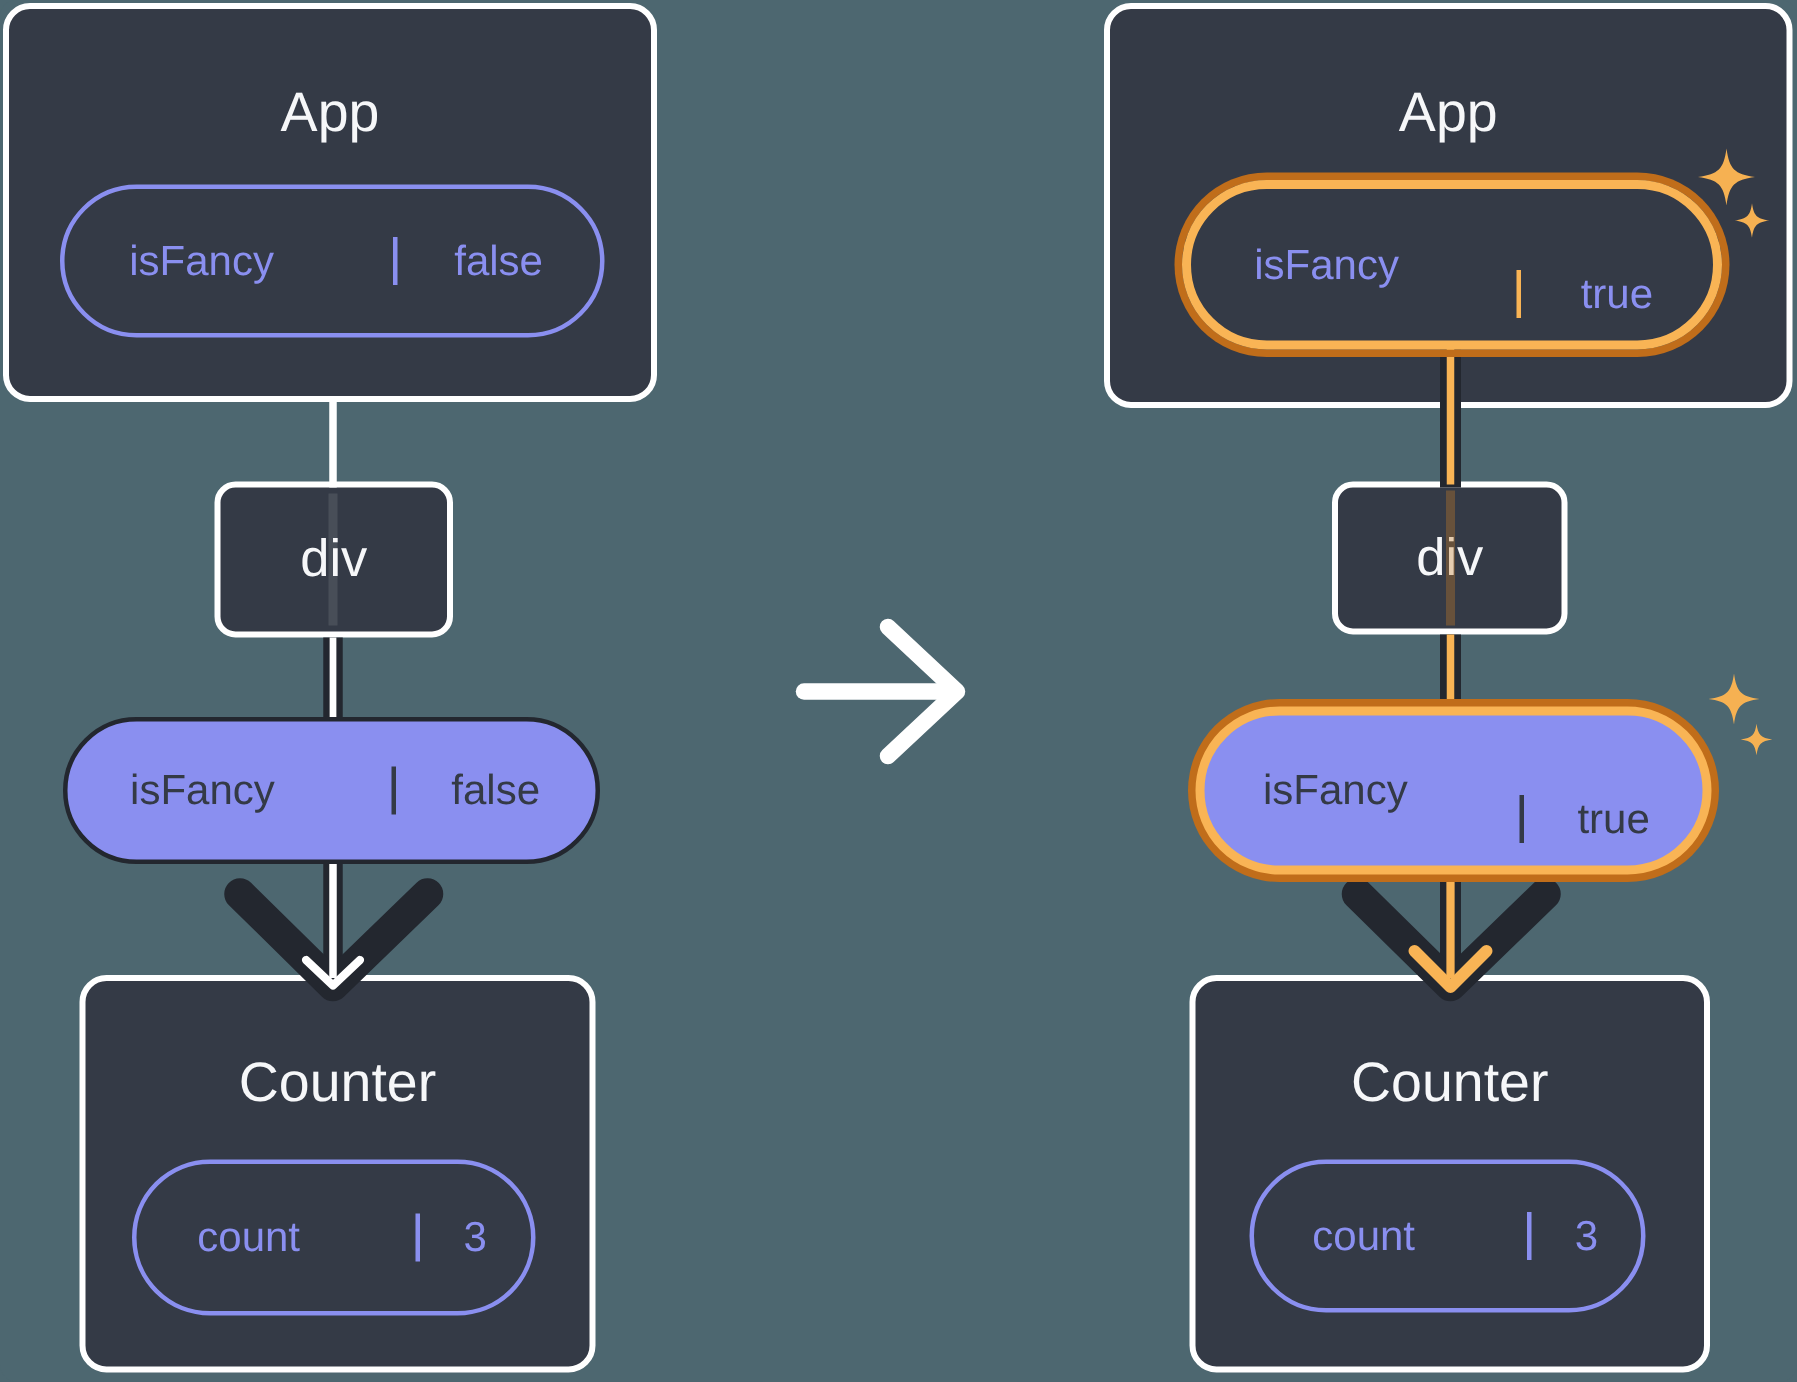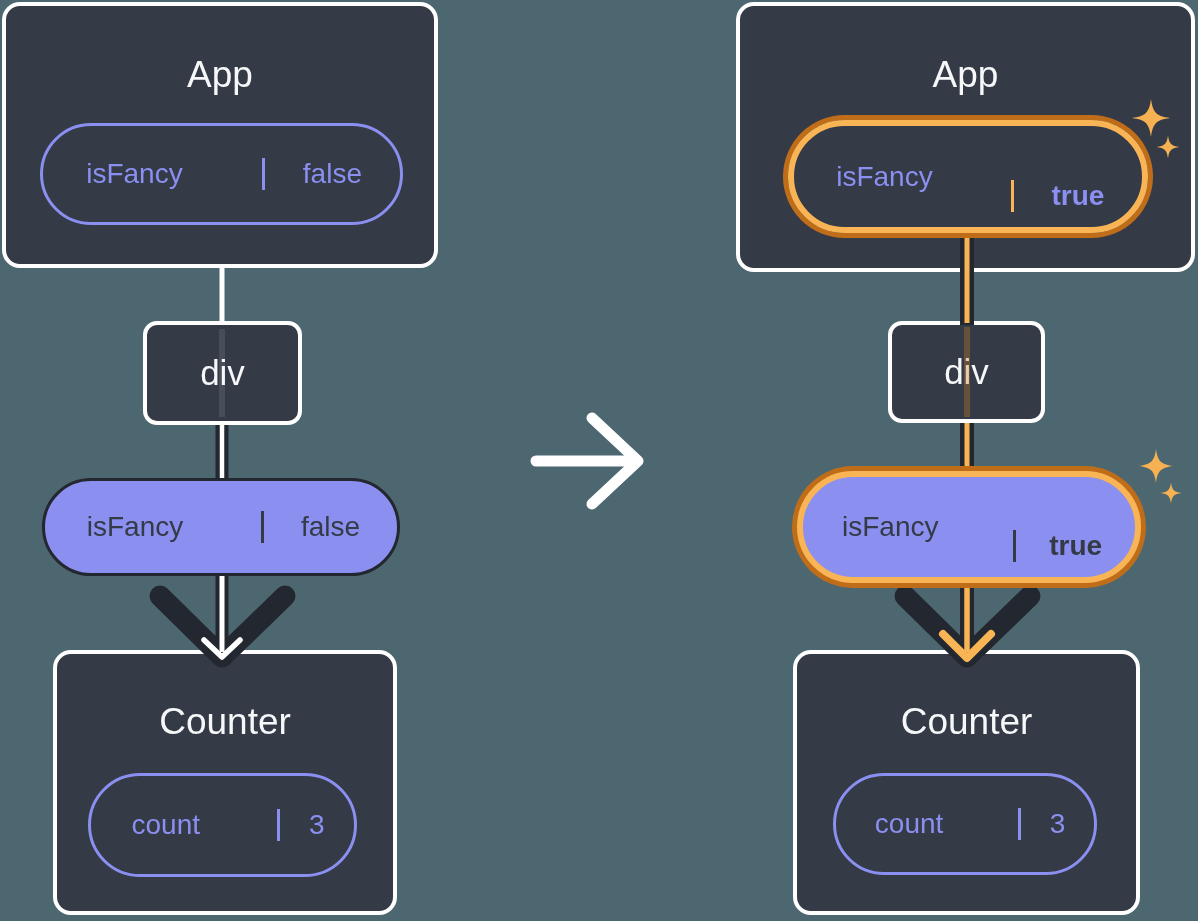--- a/index.html
+++ b/index.html
@@ -28,21 +28,21 @@
 
   .pill.solid{background:var(--purple);border:3px solid var(--dark);color:var(--darktext);}
   .pill.solid .cell + .cell{border-left:3px solid var(--darktext);}
 
   .pill.hl{border:6px solid var(--orange);box-shadow:0 0 0 5px var(--orange-dark);}
   .pill.hl-outline{color:var(--purple);background:transparent;}
   .pill.hl-outline .cell + .cell{border-left:3px solid var(--orange);}
   .pill.hl-solid{background:var(--purple);color:var(--darktext);}
   .pill.hl-solid .cell + .cell{border-left:3px solid var(--darktext);}
 
-  .bold{font-weight:bold;margin-top:38px;}
+  .bold{font-weight:normal;margin-top:38px;}
 
   
   .app-l{left:2px;top:2px;width:436px;height:266px;}
   .app-title-l{left:2px;top:55px;width:436px;}
   .app-pill-l{left:40px;top:123px;width:363px;height:102px;}
   .div-l{left:143px;top:321px;width:159px;height:104px;}
   .prop-pill-l{left:42px;top:478px;width:358px;height:98px;}
   .counter-l{left:53px;top:650px;width:344px;height:265px;}
   .counter-title-l{left:53px;top:702px;width:344px;}
   .counter-pill-l{left:88px;top:773px;width:269px;height:104px;}

